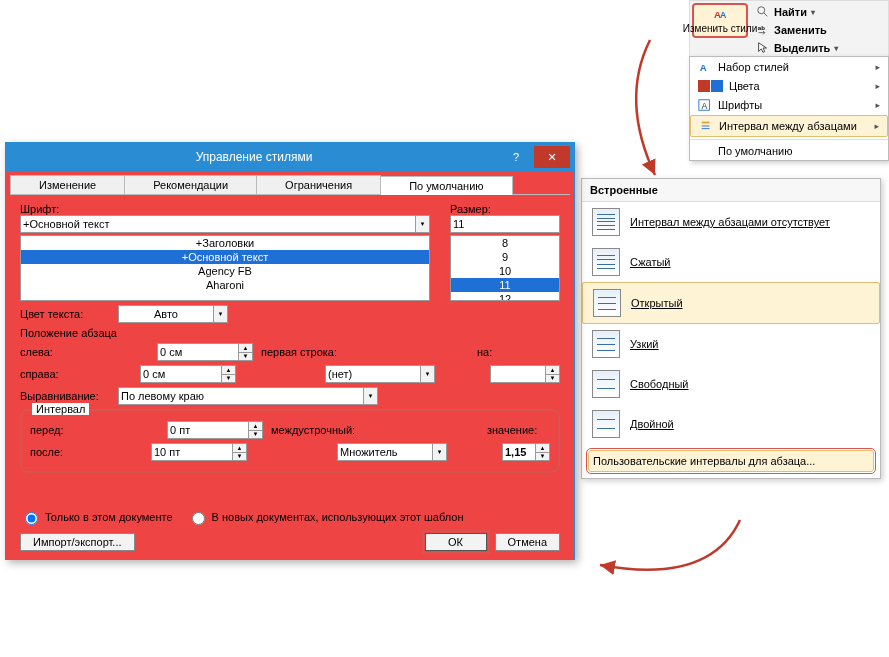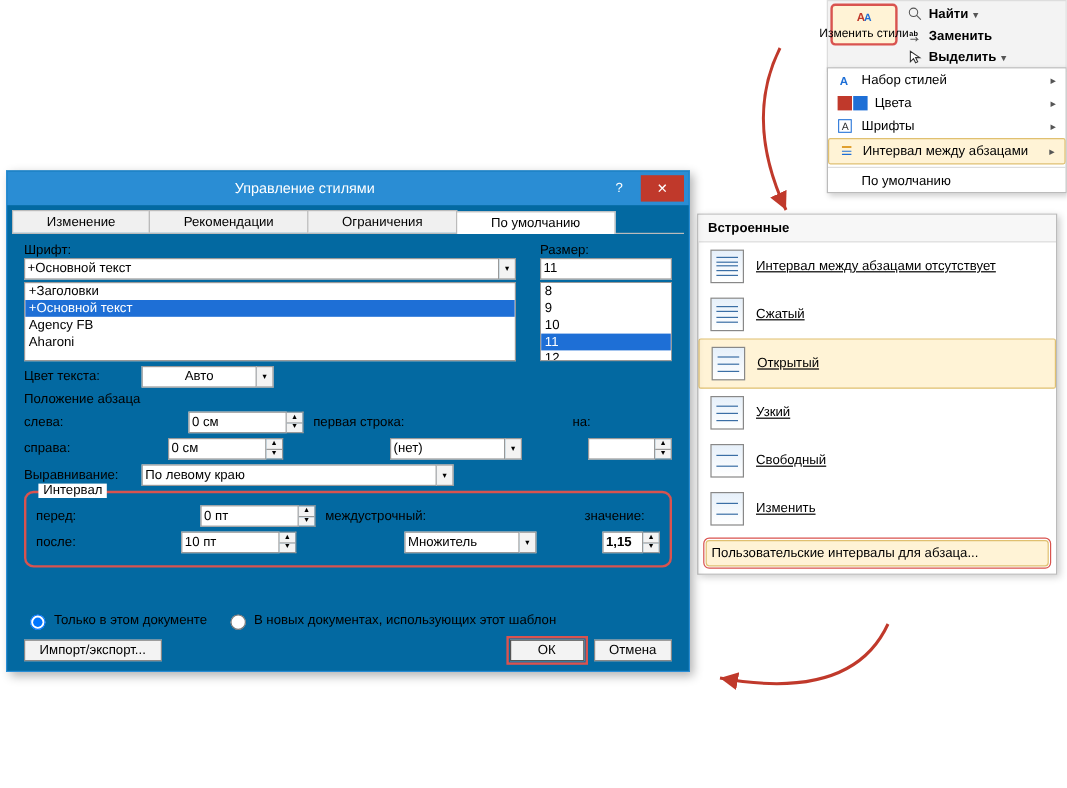--- a/index.html
+++ b/index.html
@@ -25,35 +25,35 @@
 .builtin-panel { position: absolute; top: 178px; right: 8px; width: 300px; background: #fff; border: 1px solid #bbb; box-shadow: 2px 2px 6px rgba(0,0,0,.2); }
 .builtin-panel .hdr { font-weight: bold; padding: 5px 8px; background: #f7f7f7; border-bottom: 1px solid #ddd; }
 .preset { display: flex; align-items: center; gap: 10px; padding: 6px 10px; cursor: pointer; text-decoration: underline; }
 .preset.selected { background: #fff3d6; border: 1px solid #e0c070; border-radius: 2px; }
 .preset .thumb { width: 28px; height: 28px; border: 1px solid #888; background: linear-gradient(#e6f0fa, #fff); position: relative; }
 .preset .thumb .lines { position: absolute; inset: 4px 4px; display: flex; flex-direction: column; justify-content: space-around; }
 .preset .thumb .lines div { height: 1px; background: #3a6ea5; }
 .custom-spacing { margin: 6px; padding: 4px; background: #fff3d6; border: 1px solid #e0c070; border-radius: 3px; cursor: pointer; text-align: left; outline: 1px solid #d9534f; outline-offset: 1px; }
 
 
-.dialog { position: absolute; top: 142px; left: 5px; width: 570px; background: #0369a1; border: 1px solid #2a8dd4; box-shadow: 3px 3px 8px rgba(0,0,0,.3); }
+.dialog { position: absolute; top: 142px; left: 5px; width: 570px; background: #ef4444; border: 1px solid #2a8dd4; box-shadow: 3px 3px 8px rgba(0,0,0,.3); }
 .dialog .titlebar { display: flex; align-items: center; background: #2a8dd4; color: #fff; height: 28px; padding: 0 4px; }
 .dialog .titlebar .title { flex: 1; text-align: center; font-size: 12px; }
 .dialog .titlebar .tbtn { width: 36px; height: 22px; display: flex; align-items: center; justify-content: center; cursor: pointer; }
 .dialog .titlebar .tbtn.close { background: #c0392b; }
 .tabs { display: flex; border-bottom: 1px solid #bbb; margin: 4px 4px 0; }
 .tab { padding: 3px 28px; border: 1px solid #bbb; border-bottom: none; background: #f0f0f0; cursor: pointer; margin-right: -1px; font-size: 11px; }
 .tab.active { background: #fff; position: relative; top: 1px; }
 .dialog-body { padding: 8px 14px; }
 .row { display: flex; align-items: center; gap: 8px; margin: 4px 0; }
 .lbl { width: 90px; }
 .lbl-sm { width: 90px; }
 label { font-size: 11px; }
 input[type=text], select { font-size: 11px; border: 1px solid #999; height: 18px; padding: 0 2px; background: #fff; }
-.listbox { border: 1px solid #999; height: 66px; overflow-y: auto; background: #fff; font-size: 11px; }
+.listbox { border: 1px solid #999; height: 66px; overflow-y: auto; background: #fff; font-size: 11px; text-align: center; }
 .listbox div { padding: 1px 3px; cursor: pointer; }
 .listbox div.sel { background: #1e6fd6; color: #fff; }
 .group-label { font-size: 11px; margin: 4px 0 2px; }
 .fieldset { border: 1px solid #d9534f; border-radius: 8px; padding: 6px 8px; margin-top: 4px; position: relative; border-width: 2px; }
 .fieldset .legend { position: absolute; top: -8px; left: 10px; background: #fff; padding: 0 4px; font-size: 11px; }
 .spinner-wrap { display: flex; }
 .spinner-wrap input { width: 82px; margin-left: 39px; }
 .spin-btns { width: 14px; border: 1px solid #999; border-left: none; display: flex; flex-direction: column; }
 .spin-btns div { flex: 1; display: flex; align-items: center; justify-content: center; font-size: 6px; cursor: pointer; background: #f3f3f3; }
 .spin-btns div:first-child { border-bottom: 1px solid #999; }
@@ -206,21 +206,21 @@
       </div>
     <span>Свободный</span>
   </div>
   <div class="preset">
     <div class="thumb">
         <div class="lines">
           <div></div>
           <div></div>
         </div>
       </div>
-    <span>Изменить</span>
+    <span>Двойной</span>
   </div>
   <div class="custom-spacing">Пользовательские интервалы для абзаца...</div>
 </div>
 
 <div class="dialog">
   <div class="titlebar">
     <span class="title">Управление стилями</span>
     <div class="tbtn">
         <span>?</span>
       </div>

